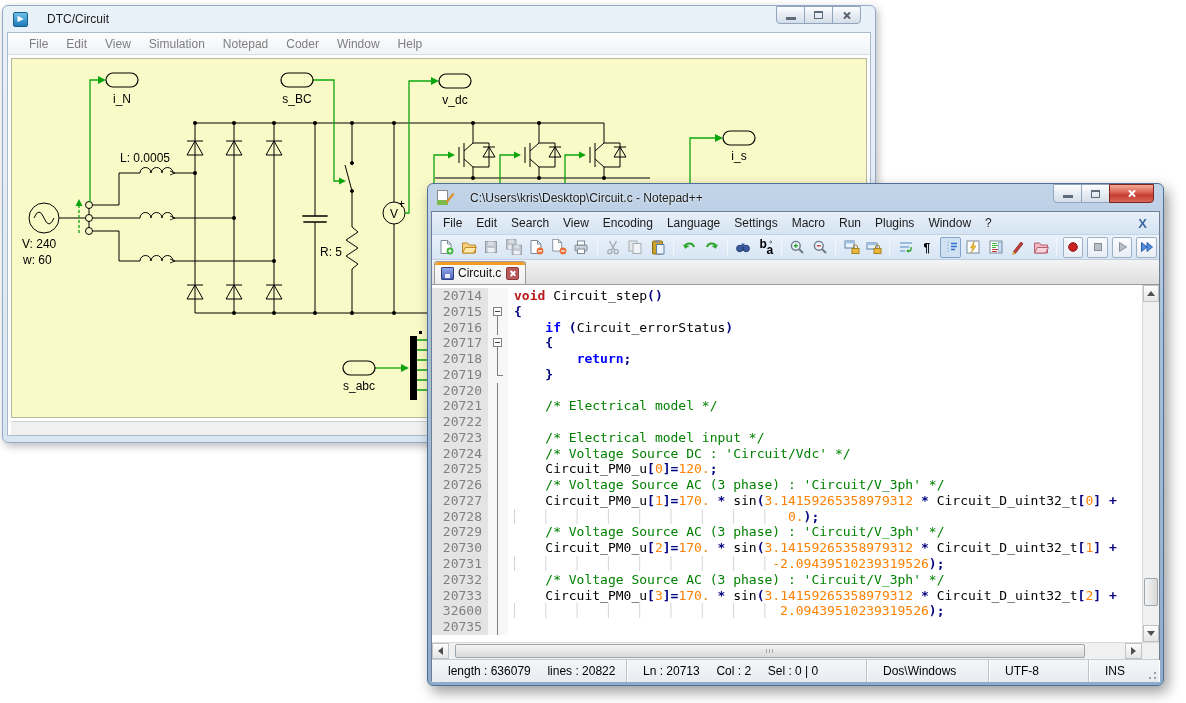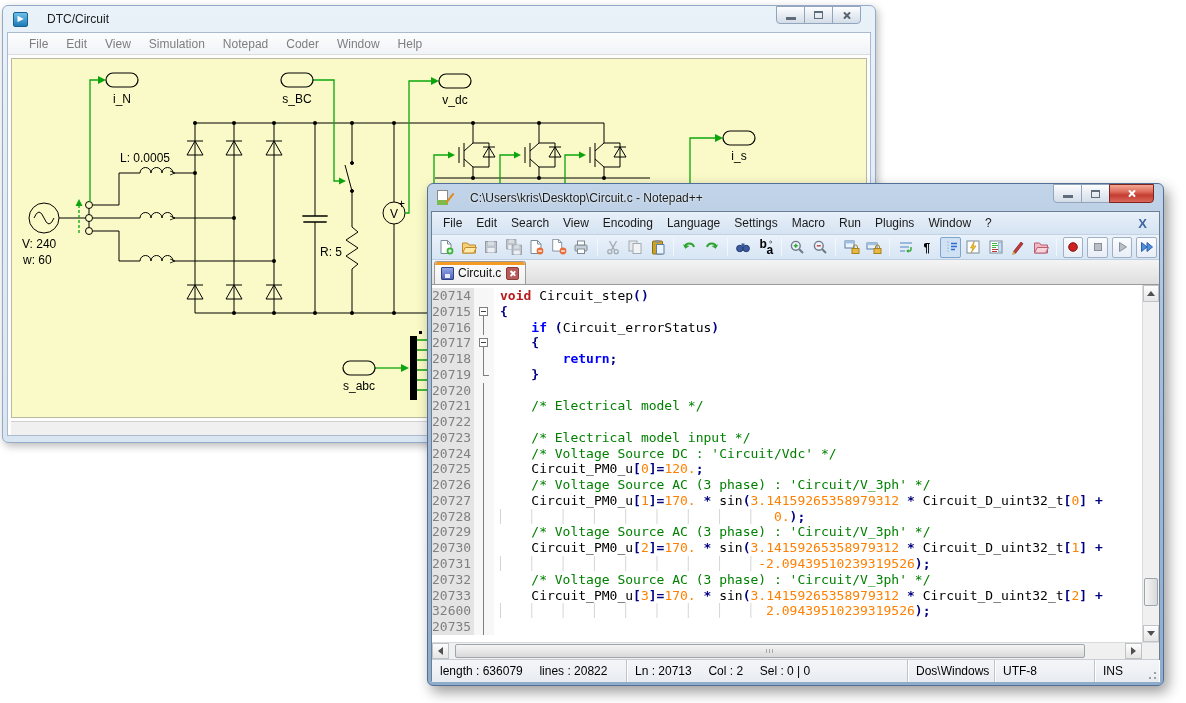--- a/index.html
+++ b/index.html
@@ -91,21 +91,21 @@
   .tab .tclose { width:13px; height:13px; border-radius:2px; background:#B85A5A; border:1px solid #8E3B3B;
         color:#fff; display:flex; align-items:center; justify-content:center; }
   .tab .tclose .xgl { width:7px; height:7px; } .tab .tclose .xgl::before,.tab .tclose .xgl::after { left:3px; width:1.5px; }
 
   
   .editor { flex:none; height:357px; display:flex; background:#FFF; overflow:hidden; position:relative; }
   .codecol { flex:1; overflow:hidden; position:relative; }
   .codearea { position:absolute; left:0; top:3px; right:0; }
   .crow { display:flex; height:15.77px; line-height:15.77px;
         font-family:"DejaVu Sans Mono", monospace; font-size:13px; white-space:pre; }
-  .crow .ln { width:42px; flex:none; background:#E4E4E4; color:#808080; text-align:right;
+  .crow .ln { width:56px; flex:none; background:#E4E4E4; color:#808080; text-align:right;
         padding-right:6px; }
   .crow .fold { width:20px; flex:none; position:relative; background:#F7F7F7; }
   .crow .code { padding-left:6px; }
   .fv { position:absolute; left:9px; width:1px; background:#808080; top:0; bottom:0; }
   .fv.half-b { top:11px; } .fv.half-t { bottom:8px; }
   .fb { position:absolute; left:5px; top:3px; width:9px; height:9px; border:1px solid #808080;
         background:#fff; }
   .fb::after { content:""; position:absolute; left:1px; right:1px; top:3px; border-top:1px solid #404040; }
   .fc { position:absolute; left:9px; top:8px; width:6px; border-top:1px solid #808080; }
   .cl-p { color:#000; }
@@ -135,21 +135,21 @@
   .corner { width:17px; height:100%; background:#F0F0F0; flex:none; }
   .tri-up { width:0; height:0; border:4px solid transparent; border-bottom:5px solid #505050; margin-top:-4px; }
   .tri-dn { width:0; height:0; border:4px solid transparent; border-top:5px solid #505050; margin-bottom:-4px; }
   .tri-l  { width:0; height:0; border:4px solid transparent; border-right:5px solid #505050; margin-left:-4px; }
   .tri-r  { width:0; height:0; border:4px solid transparent; border-left:5px solid #505050; margin-right:-4px; }
 
   
   .npp-status { height:23px; flex:none; background:linear-gradient(#F4F6F9,#E8ECF1);
         border-top:1px solid #C8CDD3; display:flex; align-items:stretch;
         font-size:12px; color:#000; position:relative; }
-  .st-sec { display:flex; align-items:center; padding-left:8px; white-space:pre;
+  .st-sec { display:flex; align-items:center; padding-left:16px; white-space:pre;
         border-right:1px solid #BFC4CA; box-shadow:1px 0 0 #FFFFFF;text-align:center; }
   .st-grip { position:absolute; right:1px; bottom:1px; width:13px; height:13px;
         background:
          radial-gradient(circle at 10px 10px,#9AA0A6 1.3px,transparent 1.5px),
          radial-gradient(circle at 10px 5px,#9AA0A6 1.3px,transparent 1.5px),
          radial-gradient(circle at 5px 10px,#9AA0A6 1.3px,transparent 1.5px); }
 </style>
 </head>
 <body>
 
@@ -696,21 +696,21 @@
           <div class="hthumb"></div>
         </div>
         <div class="sb-arrow">
             <div class="tri-r"></div>
           </div>
         <div class="corner"></div>
       </div>
 
       <div class="npp-status">
         <div class="st-sec" style="width:195px">length : 636079     lines : 20822</div>
-        <div class="st-sec" style="width:281px">Ln : 20713     Col : 2     Sel : 0 | 0</div>
-        <div class="st-sec" style="width:87px">Dos\Windows</div>
+        <div class="st-sec" style="width:240px">Ln : 20713     Col : 2     Sel : 0 | 0</div>
+        <div class="st-sec" style="width:122px">Dos\Windows</div>
         <div class="st-sec" style="width:100px">UTF-8</div>
         <div class="st-sec" style="flex:1; border-right:none">INS</div>
         <div class="st-grip"></div>
       </div>
     </div>
   </div>
 </div>
 
 </body></html>

